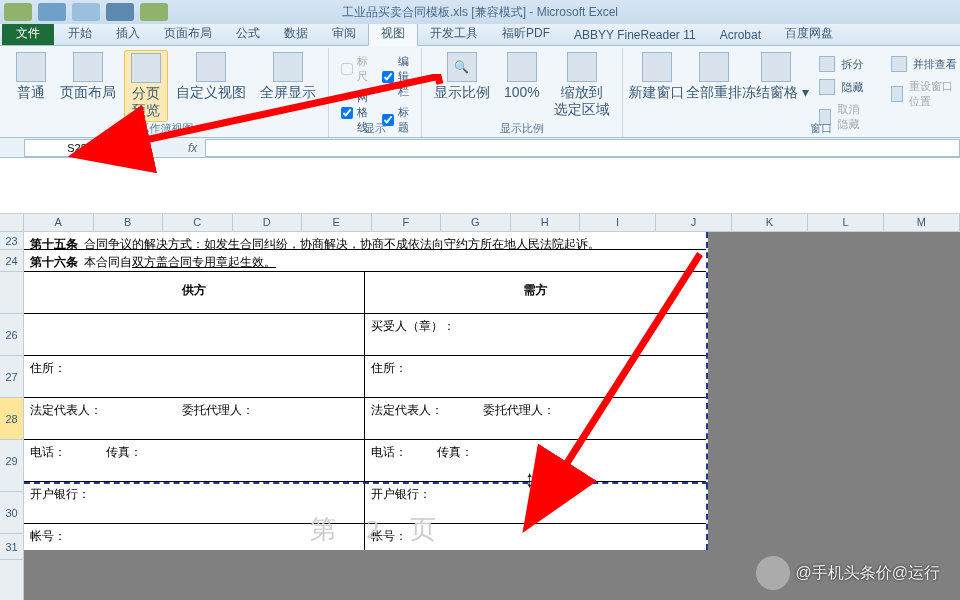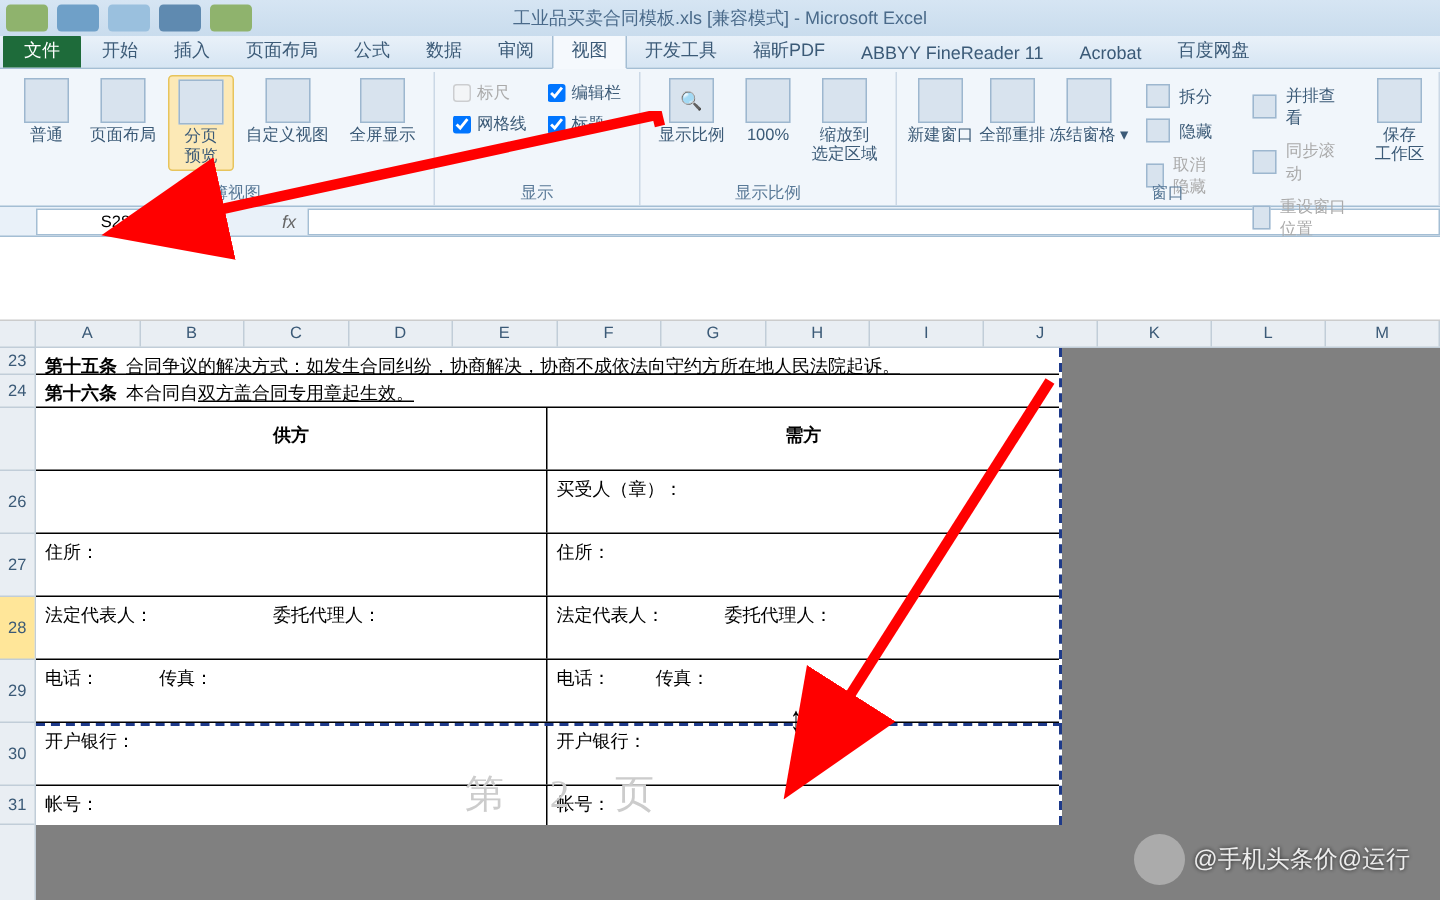--- a/index.html
+++ b/index.html
@@ -21,21 +21,21 @@
 .tab.active { background: #f5f9fd; border: 1px solid #a4bed4; border-bottom: 1px solid #f5f9fd; border-radius: 3px 3px 0 0; margin-bottom: -1px; }
 
 
 .ribbon { height: 92px; background: #f1f6fb; border-bottom: 1px solid #a4bed4; display: flex; padding: 2px 0 0 4px; }
 .group { border-right: 1px solid #cbd8e6; padding: 2px 6px 14px 6px; display: flex; flex-direction: column; align-items: center; position: relative; }
 .group-label { position: absolute; bottom: 1px; left: 0; right: 0; text-align: center; color: #5a7a98; font-size: 11px; }
 .group-row { display: flex; align-items: flex-start; gap: 2px; }
 .bigbtn { display: flex; flex-direction: column; align-items: center; padding: 2px 6px; cursor: pointer; min-width: 40px; }
 .bigbtn.active { background: #fce9b6; border: 1px solid #e7c45c; border-radius: 3px; }
 .bigbtn .ic { width: 30px; height: 30px; background: #d8e3ee; border: 1px solid #9db7cf; margin-bottom: 2px; display:flex;align-items:center;justify-content:center; }
-.bigbtn .lbl { font-size: 11px; text-align: center; line-height: 1.2; color: #3b5a77; white-space: nowrap; }
+.bigbtn .lbl { font-size: 14px; text-align: center; line-height: 1.2; color: #3b5a77; white-space: nowrap; }
 .chk-col { display: flex; flex-direction: column; gap: 6px; padding: 4px 6px; }
 .chk { display: flex; align-items: center; gap: 4px; font-size: 11px; color: #3b5a77; }
 .chk input { width: 12px; height: 12px; }
 .chk.disabled { color: #aaa; }
 .smallrow { display: flex; align-items: center; gap: 6px; padding: 2px 4px; font-size: 11px; color: #3b5a77; cursor:pointer;}
 .smallrow .sic { width: 16px; height: 16px; background: #d8e3ee; border: 1px solid #9db7cf; }
 
 
 .fbar { height: 20px; background: #e9f1f9; border-bottom: 1px solid #a4bed4; display: flex; align-items: center; }
 .namebox { width: 106px; height: 18px; background: #fff; border: 1px solid #a4bed4; margin-left: 24px; text-align: center; font-size: 11px; line-height: 16px; }
@@ -204,24 +204,20 @@
             <span>取消隐藏</span>
           </div>
       </div>
       <div class="chk-col" style="gap:3px">
         <div class="smallrow">
             <div class="sic"></div>
             <span>并排查看</span>
           </div>
         <div class="smallrow" style="color:#aaa">
             <div class="sic"></div>
-            <span>同步滚动</span>
-          </div>
-        <div class="smallrow" style="color:#aaa">
-            <div class="sic"></div>
             <span>重设窗口位置</span>
           </div>
       </div>
       <div class="bigbtn">
           <div class="ic"></div>
           <div class="lbl"><span>保存</span><br><span>工作区</span></div>
         </div>
     </div>
     <div class="group-label">窗口</div>
   </div>
@@ -254,21 +250,21 @@
       <div class="colhead" style="width: 82px;">M</div>
     </div>
 
   <div class="rowhead-col" style="position:absolute;left:0;top:18px;bottom:0;">
   <div class="rowhead" style="height: 18px; line-height: 18px;">23</div>
       <div class="rowhead" style="height: 22px; line-height: 22px;">24</div>
       <div class="rowhead" style="height: 42px; line-height: 42px; padding-left: 48px;">25</div>
       <div class="rowhead" style="height: 42px; line-height: 42px;">26</div>
       <div class="rowhead" style="height: 42px; line-height: 42px;">27</div>
       <div class="rowhead hi" style="height: 42px; line-height: 42px;">28</div>
-      <div class="rowhead" style="height: 42px; line-height: 42px;">29</div>
+      <div class="rowhead" style="height: 52px; line-height: 42px;">29</div>
       <div class="rowhead" style="height: 42px; line-height: 42px;">30</div>
       <div class="rowhead" style="height: 26px; line-height: 26px;">31</div>
     </div>
 
   <div class="grey-area"></div>
 
   <div class="contract">
     <div class="row" style="height:18px">
         <div class="c"><b>第十五条</b>&nbsp;&nbsp;<span class="underline">合同争议的解决方式：如发生合同纠纷，协商解决，协商不成依法向守约方所在地人民法院起诉。</span></div>
       </div>

